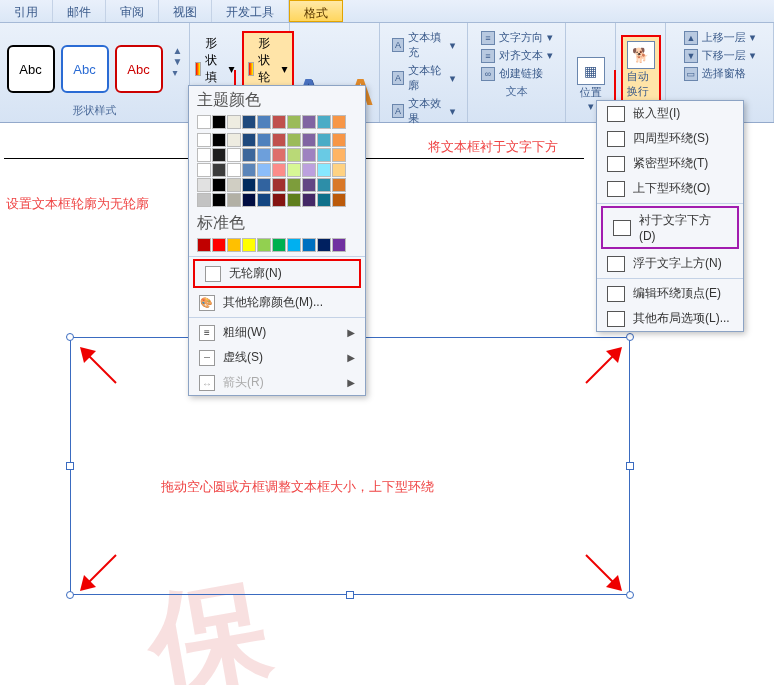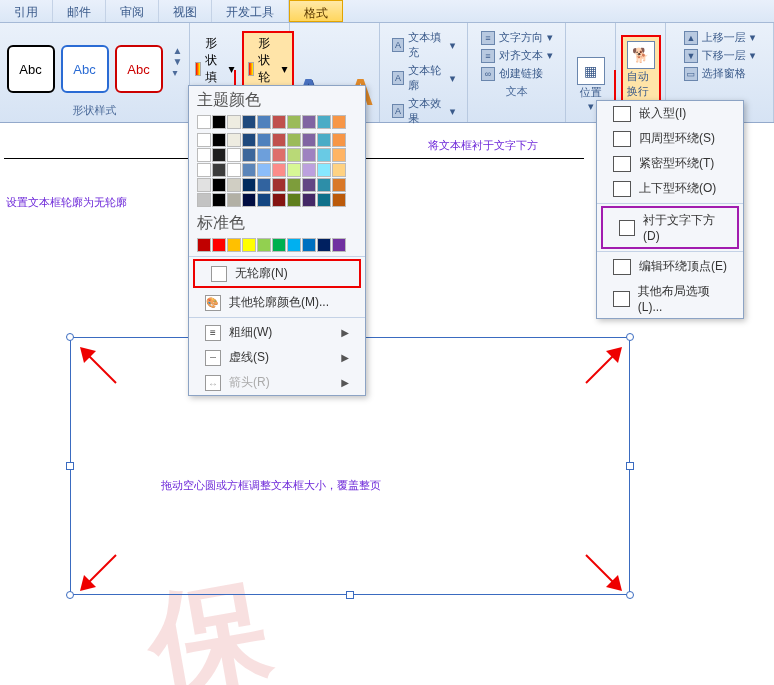--- a/index.html
+++ b/index.html
@@ -38,34 +38,34 @@
 
 .big-btn { display: flex; flex-direction: column; align-items: center; padding: 4px; font-size: 11px; color: #3a5a8a; border: 1px solid transparent; }
 .big-btn.hl { border: 2px solid #e00; background: #ffe4a8; }
 .big-ico { width: 28px; height: 28px; background: #fff; border: 1px solid #6a86ad; display: flex; align-items: center; justify-content: center; font-size: 14px; }
 
 
 .dropdown1 { position: absolute; left: 188px; top: 85px; width: 178px; background: #f4f6fa; border: 1px solid #8ca3c4; box-shadow: 2px 2px 6px rgba(0,0,0,.25); z-index: 5; }
 .dd-section-label { font-size: 16px; color: #555; padding: 4px 8px 2px; }
 .color-grid { display: grid; grid-template-columns: repeat(10, 14px); gap: 1px; padding: 2px 8px; }
 .cg-cell { width: 14px; height: 14px; border: 1px solid #bbb; }
-.dd-item { display: flex; align-items: center; gap: 8px; padding: 4px 16px; font-size: 12px; color: #333; }
+.dd-item { display: flex; align-items: center; gap: 8px; padding: 4px 10px; font-size: 12px; color: #333; }
 .dd-item.boxed { border: 2px solid #e00; margin: 2px 4px; }
 .dd-ico { width: 16px; height: 16px; border: 1px solid #999; background: #fff; font-size: 10px; display: flex; align-items: center; justify-content: center; }
 .dd-arrow { margin-left: auto; font-size: 10px; color: #555; }
 .dd-sep { border-top: 1px solid #c4d2e6; margin: 2px 0; }
 
 
 .dropdown2 { position: absolute; left: 596px; top: 100px; width: 148px; background: #f4f6fa; border: 1px solid #8ca3c4; box-shadow: 2px 2px 6px rgba(0,0,0,.25); z-index: 5; }
 .dropdown2 .dd-item.boxed { border: 2px solid #a21caf; }
 .wrap-ico { width: 18px; height: 16px; border: 1px solid #555; background: #fff; position: relative; }
 
 
 .doc-line { position: absolute; left: 4px; top: 158px; width: 580px; border-top: 1px solid #000; }
-.ann { position: absolute; color: #6d28d9; font-size: 11px; }
+.ann { position: absolute; color: #ef4444; font-size: 13px; }
 .textbox { position: absolute; left: 70px; top: 337px; width: 560px; height: 258px; border: 1px solid #3a6bc0; }
 .handle { position: absolute; width: 8px; height: 8px; border: 1px solid #3a6bc0; background: #fff; border-radius: 50%; }
 .handle.sq { border-radius: 0; }
 svg.arrow { position: absolute; pointer-events: none; }
 
 .watermark { position: absolute; left: 150px; top: 560px; font-size: 120px; color: rgba(200,0,0,.12); font-weight: bold; transform: rotate(-10deg); }
 </style>
 </head>
 <body>
 
@@ -264,20 +264,24 @@
     </div>
   <div class="dd-item">
       <span class="wrap-ico"></span>
       <span>上下型环绕(O)</span>
     </div>
   <div class="dd-sep"></div>
   <div class="dd-item boxed">
       <span class="wrap-ico"></span>
       <span>衬于文字下方(D)</span>
     </div>
+  <div class="dd-item">
+      <span class="wrap-ico"></span>
+      <span>浮于文字上方(N)</span>
+    </div>
   <div class="dd-sep"></div>
   <div class="dd-item">
       <span class="wrap-ico"></span>
       <span>编辑环绕顶点(E)</span>
     </div>
   <div class="dd-item">
       <span class="wrap-ico"></span>
       <span>其他布局选项(L)...</span>
     </div>
 </div>
@@ -300,21 +304,21 @@
 
 <div class="textbox">
   <div class="handle" style="left:-5px; top:-5px"></div>
   <div class="handle sq" style="left:50%; top:-5px; margin-left:-4px"></div>
   <div class="handle" style="right:-5px; top:-5px"></div>
   <div class="handle sq" style="left:-5px; top:50%; margin-top:-4px"></div>
   <div class="handle sq" style="right:-5px; top:50%; margin-top:-4px"></div>
   <div class="handle" style="left:-5px; bottom:-5px"></div>
   <div class="handle sq" style="left:50%; bottom:-5px; margin-left:-4px"></div>
   <div class="handle" style="right:-5px; bottom:-5px"></div>
-  <div class="ann" style="left:90px; top:140px; position:absolute">拖动空心圆或方框调整文本框大小，覆盖整页</div>
+  <div class="ann" style="left:90px; top:140px; position:absolute">拖动空心圆或方框调整文本框大小，上下型环绕</div>
 </div>
 
 <svg class="arrow" style="left:76px; top:343px" width="50" height="50">
     <line x1="40" y1="40" x2="10" y2="10" stroke="#e00" stroke-width="2"></line>
     <polygon points="4,4 20,8 8,20" fill="#e00"></polygon>
   </svg>
 <svg class="arrow" style="left:576px; top:343px" width="50" height="50">
     <line x1="10" y1="40" x2="40" y2="10" stroke="#e00" stroke-width="2"></line>
     <polygon points="46,4 30,8 42,20" fill="#e00"></polygon>
   </svg>

